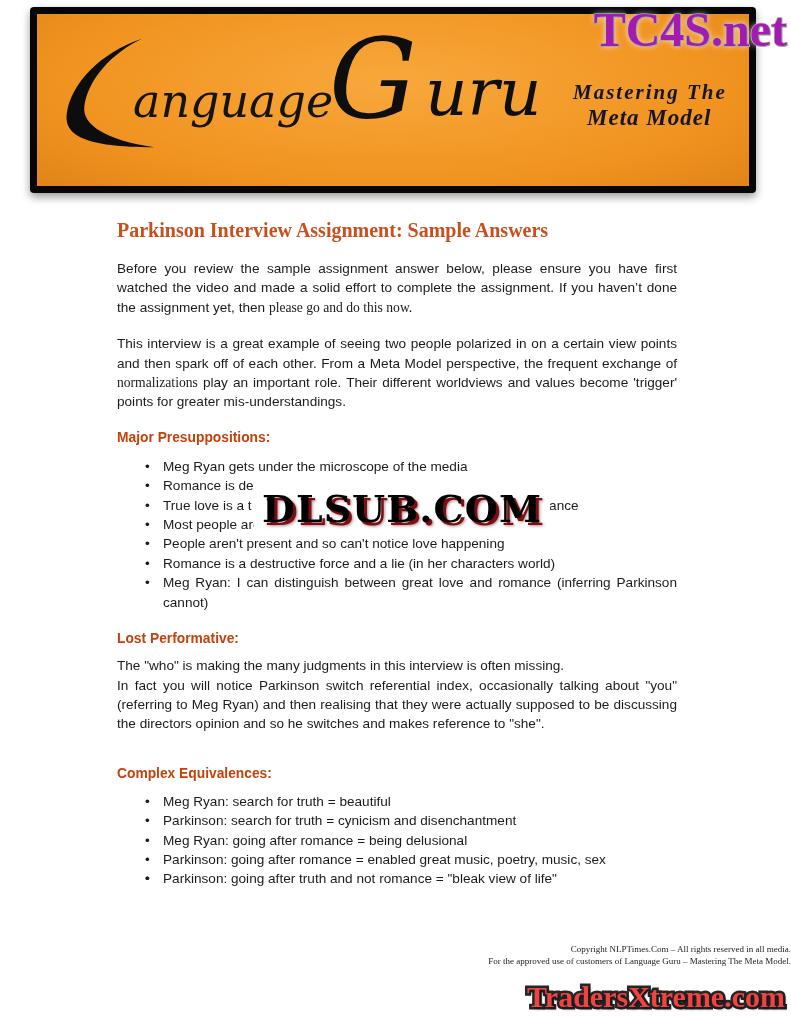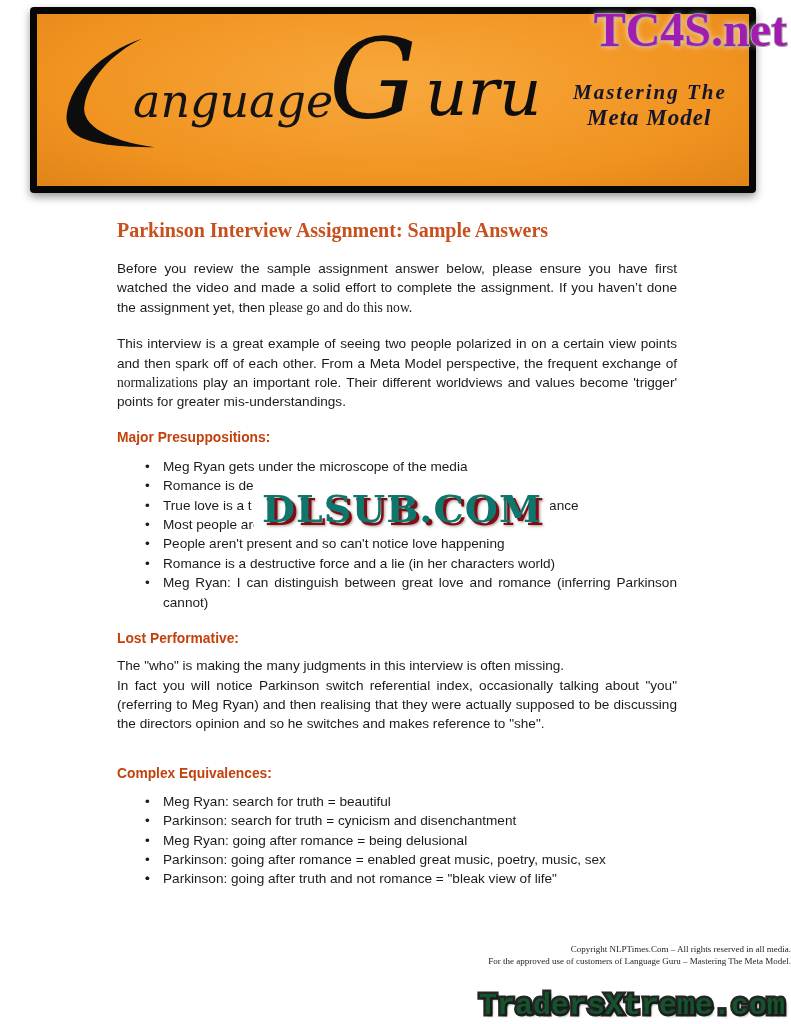--- a/index.html
+++ b/index.html
@@ -23,26 +23,26 @@
   .tagline-1{font-size:21px;letter-spacing:2px;}
   .tagline-2{font-size:23px;letter-spacing:1px;margin-left:14px;}
 
   
   .tc4s{position:absolute;top:2px;right:4px;z-index:6;
         font-family:"Liberation Serif",serif;font-weight:bold;font-size:48px;
         color:#a21caf;-webkit-text-stroke:1.5px #8f8f8f;paint-order:stroke fill;
         text-shadow:1px 1px 0 #a8a8a8, 0 0 6px rgba(255,255,255,.85);}
   .dlsub{position:absolute;left:254px;top:484px;z-index:5;background:#ffffff;
         padding:2px 8px 4px;font-family:"DejaVu Serif",serif;font-weight:bold;font-size:38px;
-        color:#0f766e;-webkit-text-stroke:4px #ffffff;paint-order:stroke fill;letter-spacing:1px;
+        color:#000000;-webkit-text-stroke:4px #ffffff;paint-order:stroke fill;letter-spacing:1px;
         text-shadow:3px 3px 0 #7e0e14, 4px 4px 3px rgba(60,0,0,.45);}
   .traders{position:absolute;right:6px;top:980px;z-index:5;
-        font-family:Liberation Mono, monospace;font-weight:bold;font-size:30px;
-        color:#14532d;-webkit-text-stroke:5px #262626;paint-order:stroke fill;
-        text-shadow:2px 2px 3px rgba(0,0,0,.5);margin-top:9px;}
+        font-family:Liberation Serif, serif;font-weight:bold;font-size:30px;
+        color:#ef4444;-webkit-text-stroke:5px #262626;paint-order:stroke fill;
+        text-shadow:2px 2px 3px rgba(0,0,0,.5);}
 
   
   .content{position:absolute;left:117px;top:218px;width:560px;font-size:13.6px;line-height:19.4px;}
   .title{margin:0;font-family:"Liberation Serif",serif;font-size:20px;font-weight:bold;
          color:#c8501e;line-height:25px;}
   .para{margin:17px 0 0;text-align:justify;}
   .para.first{margin-top:16px;}
   .serif{font-family:"Liberation Serif",serif;}
   .sec-h{margin:16px 0 0;font-size:13.8px;font-weight:bold;color:#c2410c;line-height:19px;}
   .sec-h.lp{margin-top:17px;}

